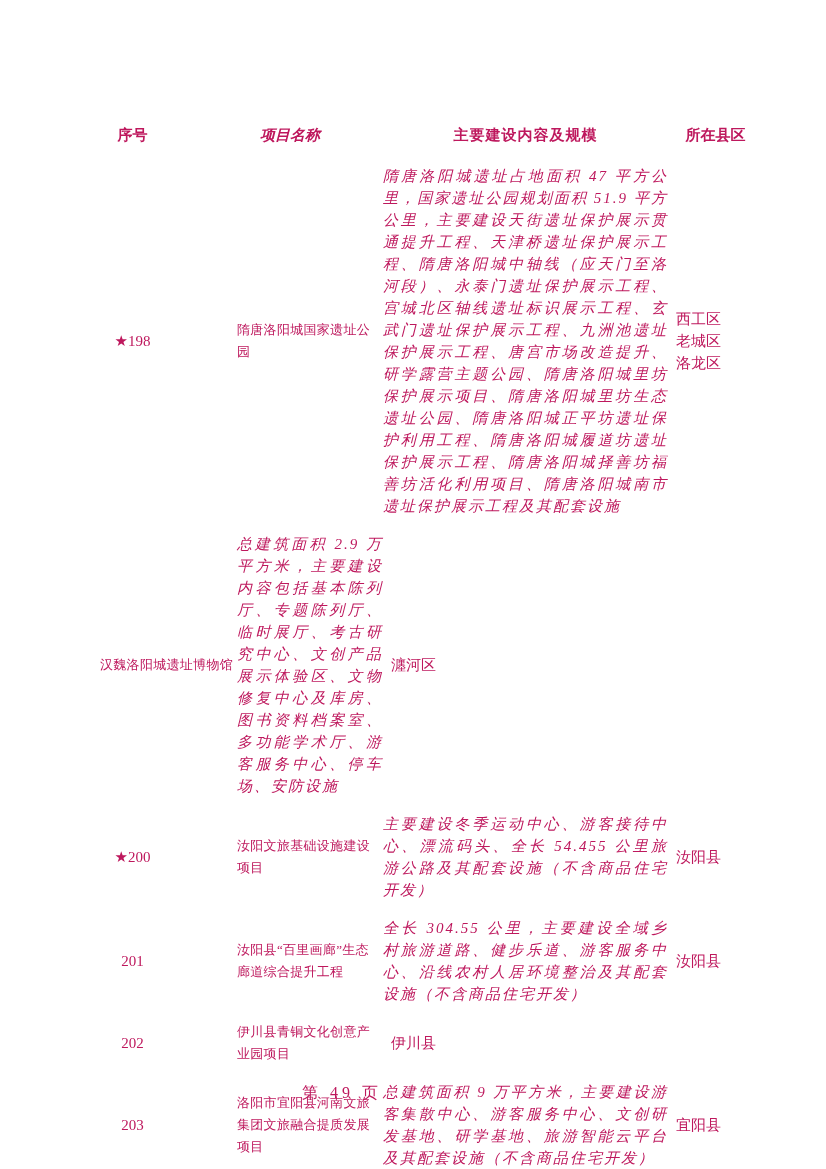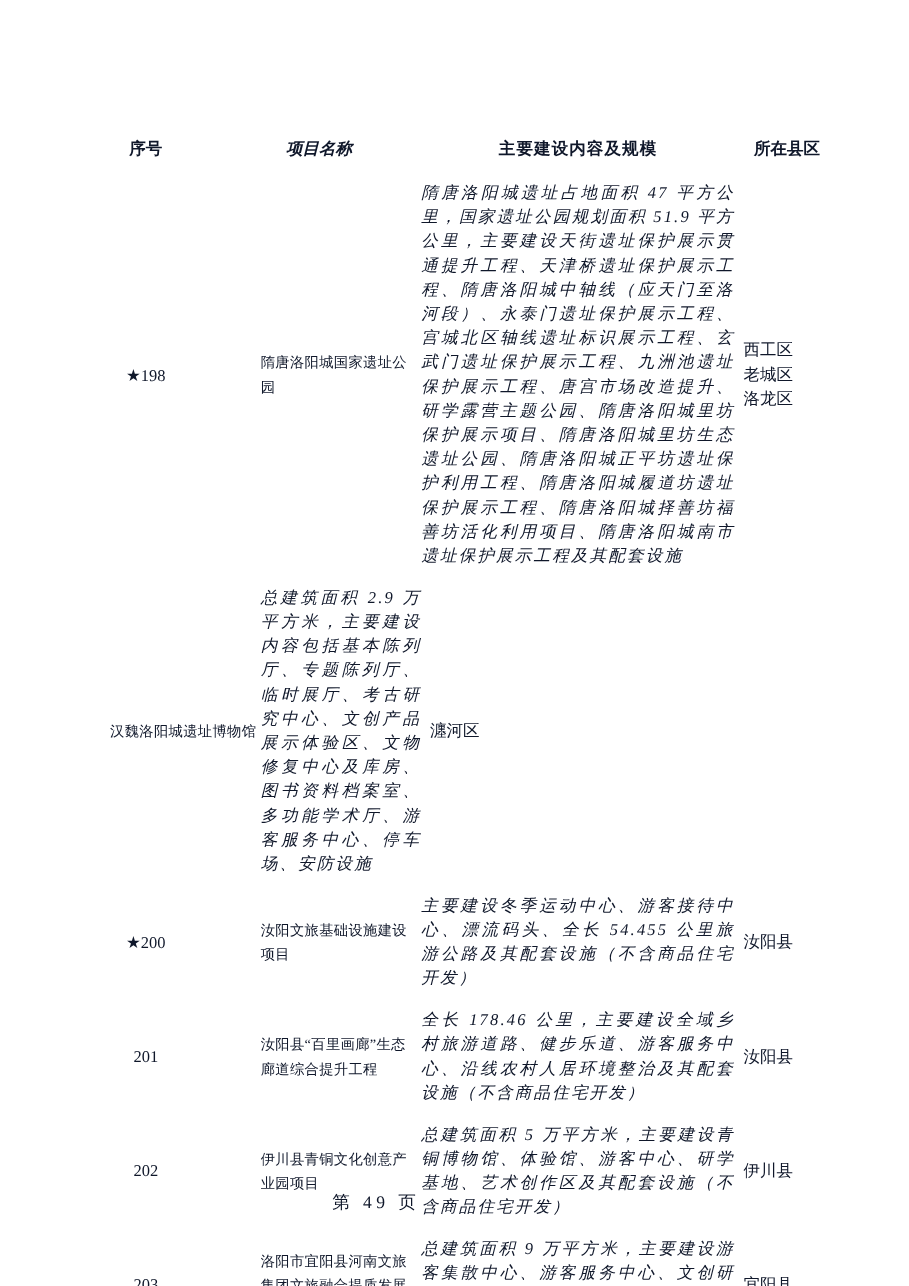--- a/index.html
+++ b/index.html
@@ -5,21 +5,21 @@
   html, body {
     margin: 0;
     padding: 0;
     background: #ffffff;
   }
   .page {
     position: relative;
     width: 826px;
     height: 1169px;
     background: #ffffff;
-    color: #0f172a;
+    color: #be185d;
     font-family: "Liberation Serif", "DejaVu Serif", serif;
     overflow: hidden;
     box-sizing: border-box;
   }
   .doc-table {
     position: absolute;
     left: 100px;
     top: 126px;
     width: 663px;
   }
@@ -124,28 +124,27 @@
     <div class="grid-row">
       <div class="cell-no">★200</div>
       <div class="cell-name">汝阳文旅基础设施建设项目</div>
       <div class="cell-content">主要建设冬季运动中心、游客接待中心、漂流码头、全长 54.455 公里旅游公路及其配套设施（不含商品住宅开发）</div>
       <div class="cell-district">汝阳县</div>
     </div>
 
     <div class="grid-row">
       <div class="cell-no">201</div>
       <div class="cell-name">汝阳县“百里画廊”生态廊道综合提升工程</div>
-      <div class="cell-content">全长 178.46 公里，主要建设全域乡村旅游道路、健步乐道、游客服务中心、沿线农村人居环境整治及其配套设施（不含商品住宅开发）</div>
+      <div class="cell-content">全长 304.55 公里，主要建设全域乡村旅游道路、健步乐道、游客服务中心、沿线农村人居环境整治及其配套设施（不含商品住宅开发）</div>
       <div class="cell-district">汝阳县</div>
     </div>
 
     <div class="grid-row">
       <div class="cell-no">202</div>
       <div class="cell-name">伊川县青铜文化创意产业园项目</div>
-      <div class="cell-content">总建筑面积 5 万平方米，主要建设青铜博物馆、体验馆、游客中心、研学基地、艺术创作区及其配套设施（不含商品住宅开发）</div>
       <div class="cell-district">伊川县</div>
     </div>
 
     <div class="grid-row">
       <div class="cell-no">203</div>
       <div class="cell-name">洛阳市宜阳县河南文旅集团文旅融合提质发展项目</div>
       <div class="cell-content">总建筑面积 9 万平方米，主要建设游客集散中心、游客服务中心、文创研发基地、研学基地、旅游智能云平台及其配套设施（不含商品住宅开发）</div>
       <div class="cell-district">宜阳县</div>
     </div>
 

